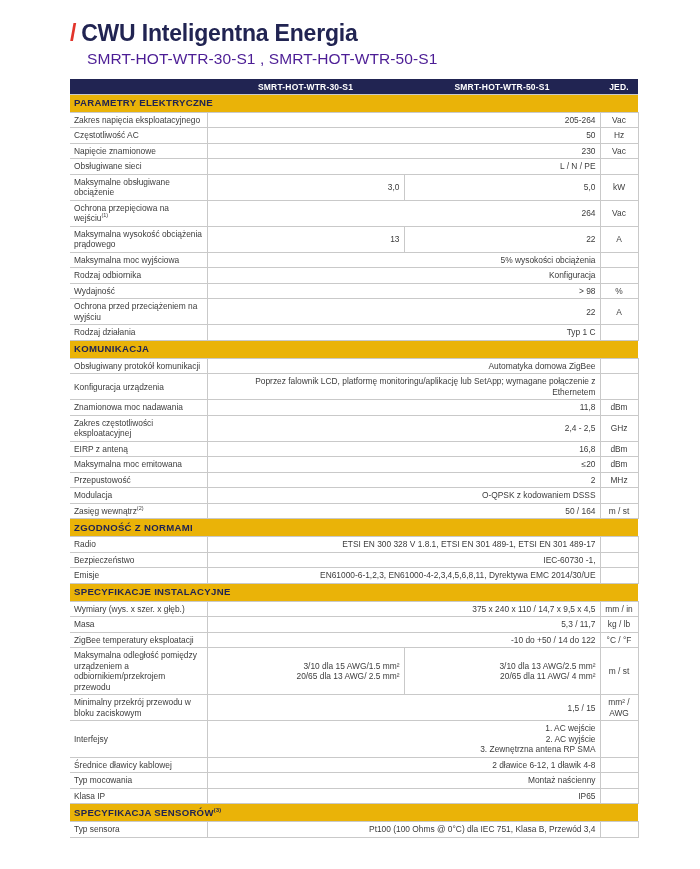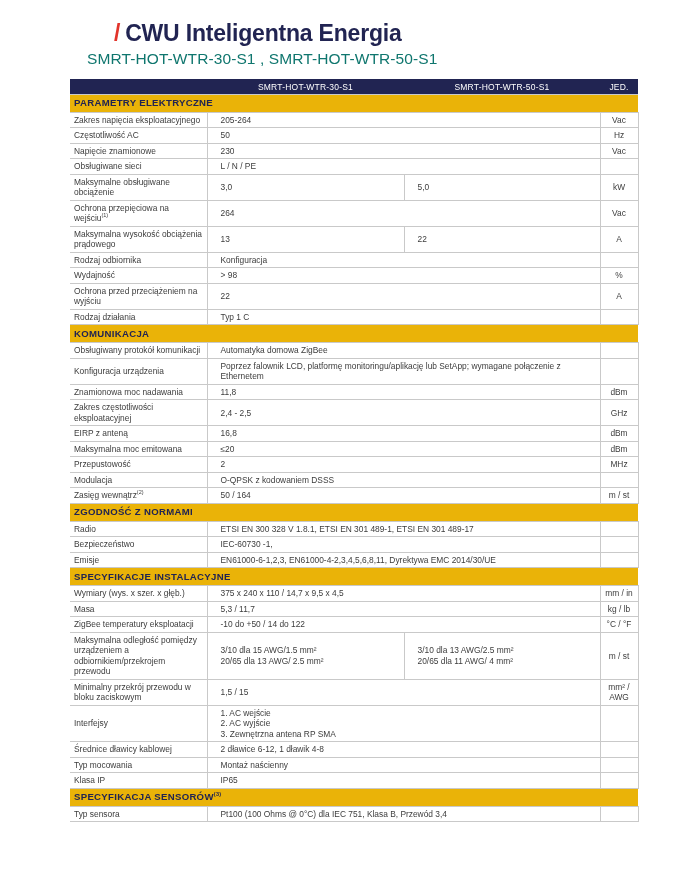--- a/index.html
+++ b/index.html
@@ -12,63 +12,62 @@
   }
   .page { padding: 20px 60px 0 70px; }
 
   
   h1.title {
     font-size: 23px;
     font-weight: bold;
     color: #212452;
     letter-spacing: -0.2px;
     line-height: 1.15;
-    margin-left: 44px;
   }
   h1.title .slash { color: #e2342b; margin-right: 5px; }
   .subtitle {
     font-size: 15.5px;
-    color: #0f766e;
+    color: #4c1d95;
     margin: 4px 0 11px 17px;
     letter-spacing: 0.1px;
   }
 
   
   table.spec-table {
     width: 568px;
     border-collapse: collapse;
     table-layout: fixed;
   }
   col.col-label { width: 137px; }
   col.col-v1    { width: 197px; }
   col.col-v2    { width: 196px; }
   col.col-unit  { width: 38px;  }
 
   thead th {
     background: #212452;
     color: #ffffff;
     font-size: 8.5px;
-    font-weight: normal;
+    font-weight: bold;
     height: 15px;
     padding: 1px 2px;
     text-align: center;
     letter-spacing: 0.2px;
   }
   thead th.c-unit { text-align: center; }
 
   tbody td {
     font-size: 8.4px;
     line-height: 1.25;
     padding: 2px 4px;
     border-top: 1px solid #c9c9c9;
     border-bottom: 1px solid #c9c9c9;
     vertical-align: middle;
   }
   tbody td.c-label { text-align: left; }
-  tbody td.c-val   { text-align: left; border-left: 1px solid #c9c9c9; white-space: pre-line; padding-left: 13px; }
+  tbody td.c-val   { text-align: right; border-left: 1px solid #c9c9c9; white-space: pre-line; padding-left: 13px; }
   tbody td.c-unit  { text-align: center; border-left: 1px solid #c9c9c9; border-right: 1px solid #c9c9c9; padding: 2px 1px; }
 
   tr.section-row td.section-title {
     background: #eab308;
     color: #212452;
     font-size: 9.6px;
     font-weight: bold;
     letter-spacing: 0.3px;
     padding: 2.5px 4px;
     border-left: none; border-right: none;
@@ -135,20 +134,25 @@
           <td class="c-val" colspan="2">264</td>
           <td class="c-unit">Vac</td>
         </tr>
         <tr class="spec-row">
           <td class="c-label">Maksymalna wysokość obciążenia prądowego</td>
           <td class="c-val">13</td>
           <td class="c-val">22</td>
           <td class="c-unit">A</td>
         </tr>
         <tr class="spec-row">
+          <td class="c-label">Maksymalna moc wyjściowa</td>
+          <td class="c-val" colspan="2">5% wysokości obciążenia</td>
+          <td class="c-unit"></td>
+        </tr>
+        <tr class="spec-row">
           <td class="c-label">Rodzaj odbiornika</td>
           <td class="c-val" colspan="2">Konfiguracja</td>
           <td class="c-unit"></td>
         </tr>
         <tr class="spec-row">
           <td class="c-label">Wydajność</td>
           <td class="c-val" colspan="2">&gt; 98</td>
           <td class="c-unit">%</td>
         </tr>
         <tr class="spec-row">

